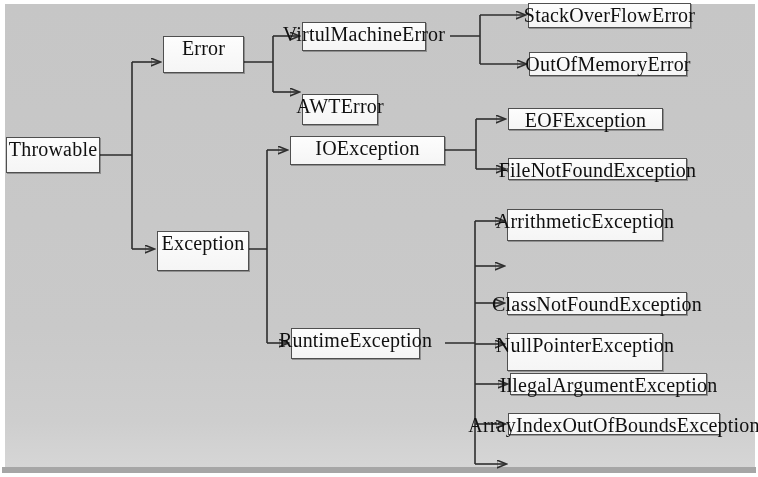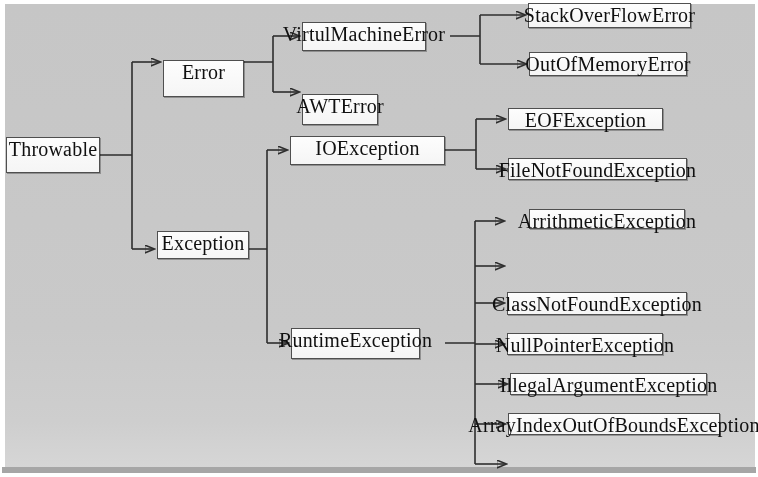--- a/index.html
+++ b/index.html
@@ -69,21 +69,21 @@
     <path d="M475 303 H504" marker-end="url(#arw)"></path>
     <path d="M475 344 H504" marker-end="url(#arw)"></path>
     <path d="M475 384 H507" marker-end="url(#arw)"></path>
     <path d="M475 424 H505" marker-end="url(#arw)"></path>
     <path d="M475 464 H506" marker-end="url(#arw)"></path>
   </svg>
 
   <div class="node" style="left:6px;top:137px;width:94px;height:36px">
     <span>Throwable</span>
   </div>
-  <div class="node" style="left:163px;top:60px;width:81px;height:37px">
+  <div class="node" style="left:163px;top:36px;width:81px;height:37px">
     <span>Error</span>
   </div>
   <div class="node" style="left:302px;top:22px;width:124px;height:29px">
     <span>VirtulMachineError</span>
   </div>
   <div class="node" style="left:302px;top:94px;width:76px;height:31px">
     <span>AWTError</span>
   </div>
   <div class="node" style="left:528px;top:3px;width:163px;height:25px">
     <span>StackOverFlowError</span>
@@ -93,33 +93,33 @@
   </div>
   <div class="node" style="left:290px;top:136px;width:155px;height:29px">
     <span>IOException</span>
   </div>
   <div class="node" style="left:508px;top:108px;width:155px;height:22px">
     <span>EOFException</span>
   </div>
   <div class="node" style="left:508px;top:158px;width:179px;height:22px">
     <span>FileNotFoundException</span>
   </div>
-  <div class="node" style="left:157px;top:231px;width:92px;height:28px">
+  <div class="node" style="left:157px;top:231px;width:92px;height:40px">
     <span>Exception</span>
   </div>
   <div class="node" style="left:291px;top:328px;width:129px;height:31px">
     <span>RuntimeException</span>
   </div>
-  <div class="node" style="left:529px;top:209px;width:156px;height:20px">
+  <div class="node" style="left:507px;top:209px;width:156px;height:32px">
     <span>ArrithmeticException</span>
   </div>
   <div class="node" style="left:507px;top:292px;width:180px;height:23px">
     <span>ClassNotFoundException</span>
   </div>
-  <div class="node" style="left:507px;top:333px;width:156px;height:22px">
+  <div class="node" style="left:507px;top:333px;width:156px;height:38px">
     <span>NullPointerException</span>
   </div>
   <div class="node" style="left:510px;top:373px;width:197px;height:22px">
     <span>IllegalArgumentException</span>
   </div>
   <div class="node" style="left:508px;top:413px;width:212px;height:22px">
     <span>ArrayIndexOutOfBoundsException</span>
   </div>
 </div>
 

